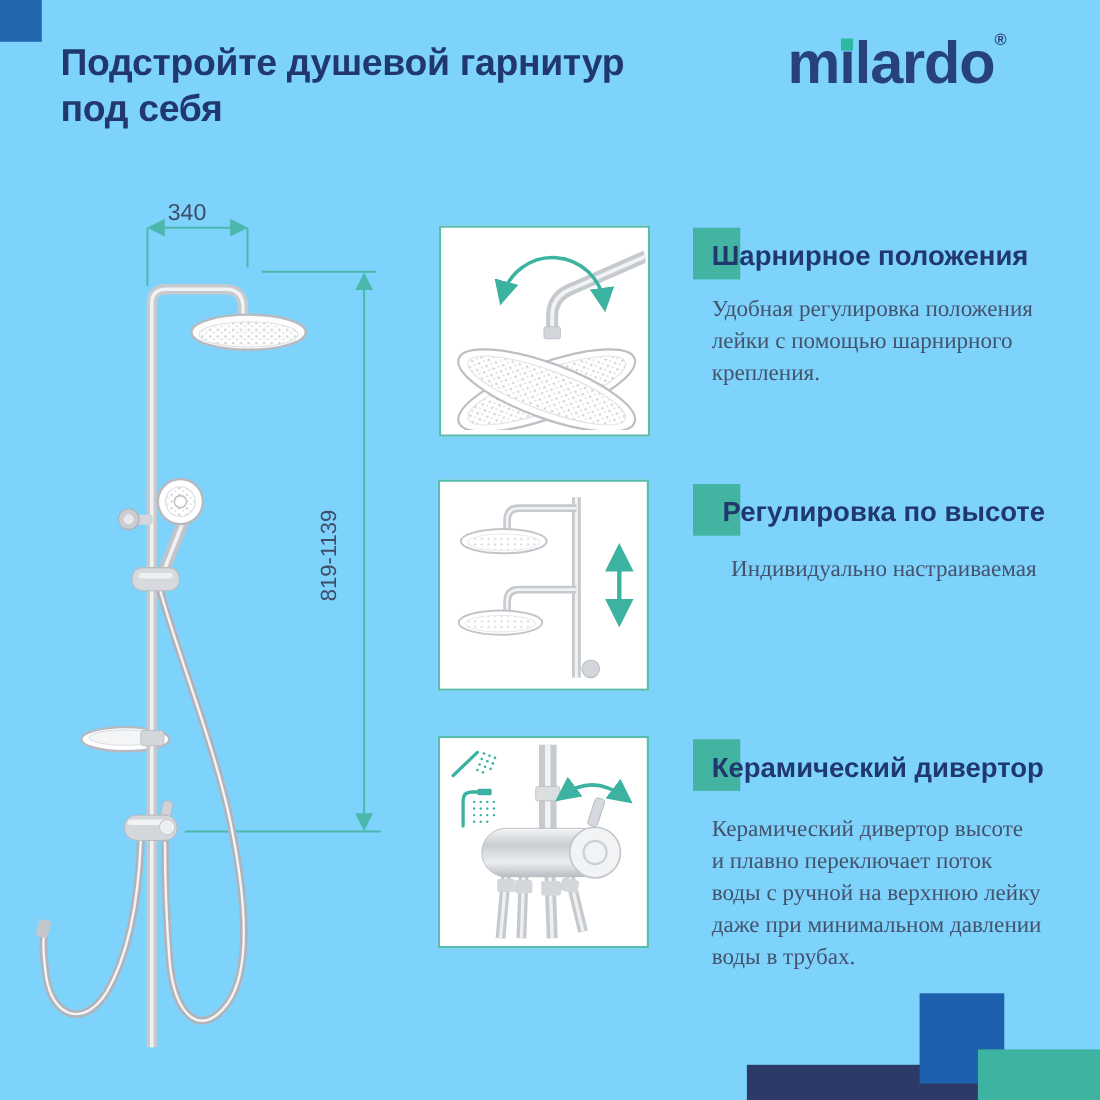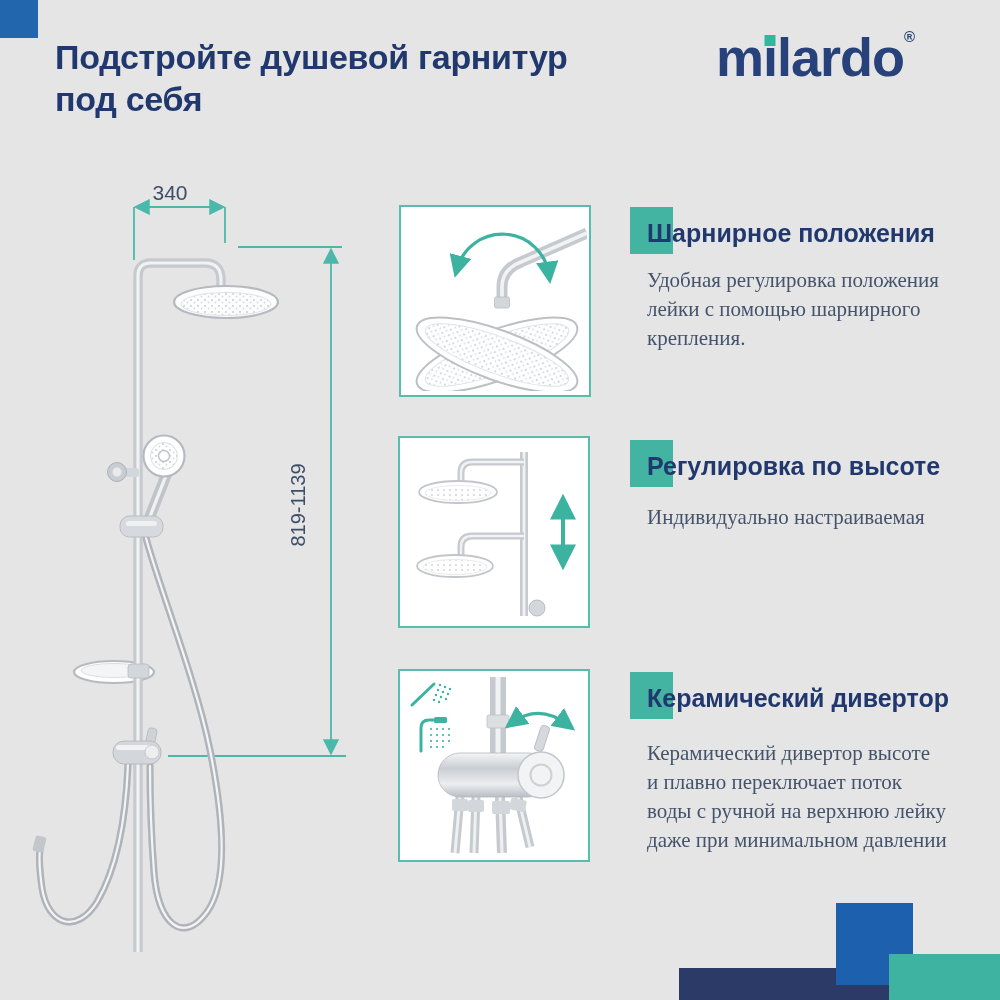--- a/index.html
+++ b/index.html
@@ -1,37 +1,37 @@
 <!DOCTYPE html>
 <html><head>
 <meta charset="utf-8">
 <style>
   html,body{margin:0;padding:0;background:#fff;}
-  .canvas{position:relative;width:1000px;height:1000px;background:#e5e5e5;overflow:hidden;
+  .canvas{position:relative;width:1000px;height:1000px;background:#7dd3fc;overflow:hidden;
           font-family:"Liberation Sans",sans-serif;}
   .corner-square{position:absolute;left:0;top:0;width:38px;height:38px;background:#2266ad;}
   .page-title{position:absolute;left:55px;top:36px;font-size:34px;font-weight:bold;
               color:#21386e;line-height:42px;letter-spacing:-0.3px;}
   
   .logo{position:absolute;left:716px;top:26px;color:#27417a;font-weight:bold;
         font-size:54px;letter-spacing:-1px;white-space:nowrap;}
   .logo .i-wrap{position:relative;display:inline-block;}
   .logo .i-dot{position:absolute;left:50%;transform:translateX(-50%);top:9px;
                width:11px;height:11px;background:#2cb9a0;}
   .logo .reg{font-size:15px;vertical-align:top;position:relative;top:2px;color:#27417a;}
   
   .shower-svg{position:absolute;left:0;top:160px;}
   
   .detail-box{position:absolute;width:188px;height:188px;border:2px solid #57bdad;background:#fff;}
   .box1{left:399px;top:205px;}
   .box2{left:398px;top:436px;}
   .box3{left:398px;top:669px;height:189px;}
   
   .feature{position:absolute;left:630px;width:330px;}
-  .f1{top:207px;}.f2{top:440px;}.f3{top:672px;}
+  .f1{top:207px;}.f2{top:440px;text-align:center;}.f3{top:672px;}
   .feature .sq{position:absolute;left:0;top:0;width:43px;height:47px;background:#43b3a2;}
   .feature h2{position:relative;margin:0;padding:12px 0 0 17px;font-size:25px;
               font-weight:bold;color:#21386e;white-space:nowrap;z-index:2;}
   .feature .body{position:relative;padding:18px 0 0 17px;font-size:21px;color:#44536b;
                  line-height:29px;z-index:2;font-family:Liberation Serif, serif;}
   .feature .body div{white-space:nowrap;}
   .f2 .body{padding-top:22px;}
   .f3 .body{padding-top:26px;}
   
   .decor-navy{position:absolute;left:679px;top:968px;width:211px;height:32px;background:#2c3a68;z-index:1;}
@@ -283,20 +283,21 @@
   </div>
 
   <div class="feature f3">
     <div class="sq"></div>
     <h2>Керамический дивертор</h2>
     <div class="body">
       <div>Керамический дивертор высоте</div>
       <div>и плавно переключает поток</div>
       <div>воды с ручной на верхнюю лейку</div>
       <div>даже при минимальном давлении</div>
+      <div>воды в трубах.</div>
     </div>
   </div>
 
   <div class="decor-navy"></div>
   <div class="decor-blue"></div>
   <div class="decor-teal"></div>
 
 </div>
 
 </body></html>

